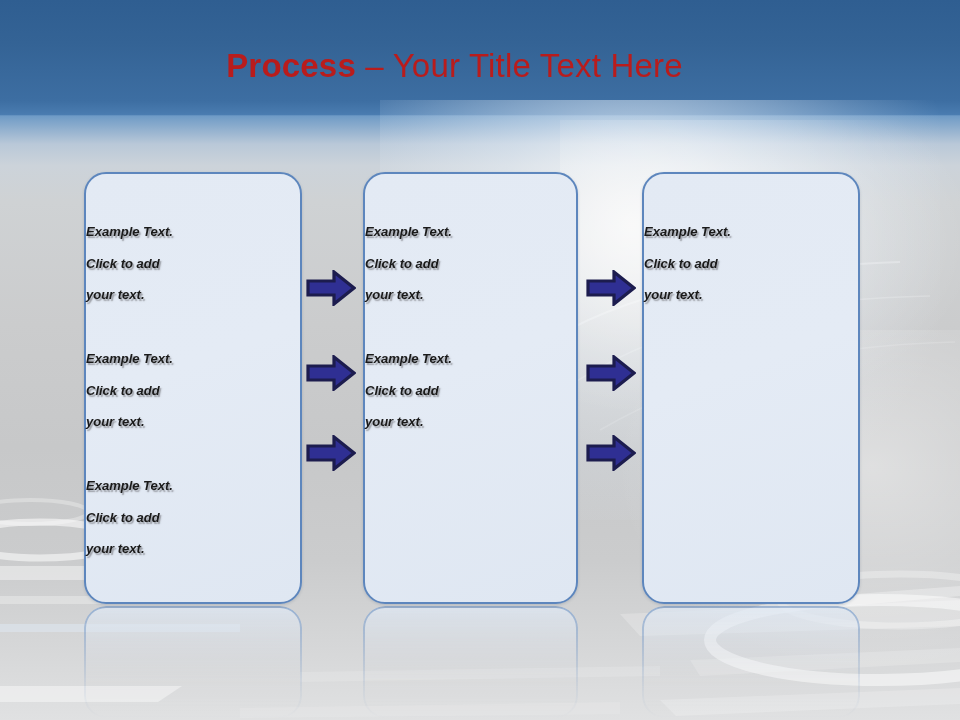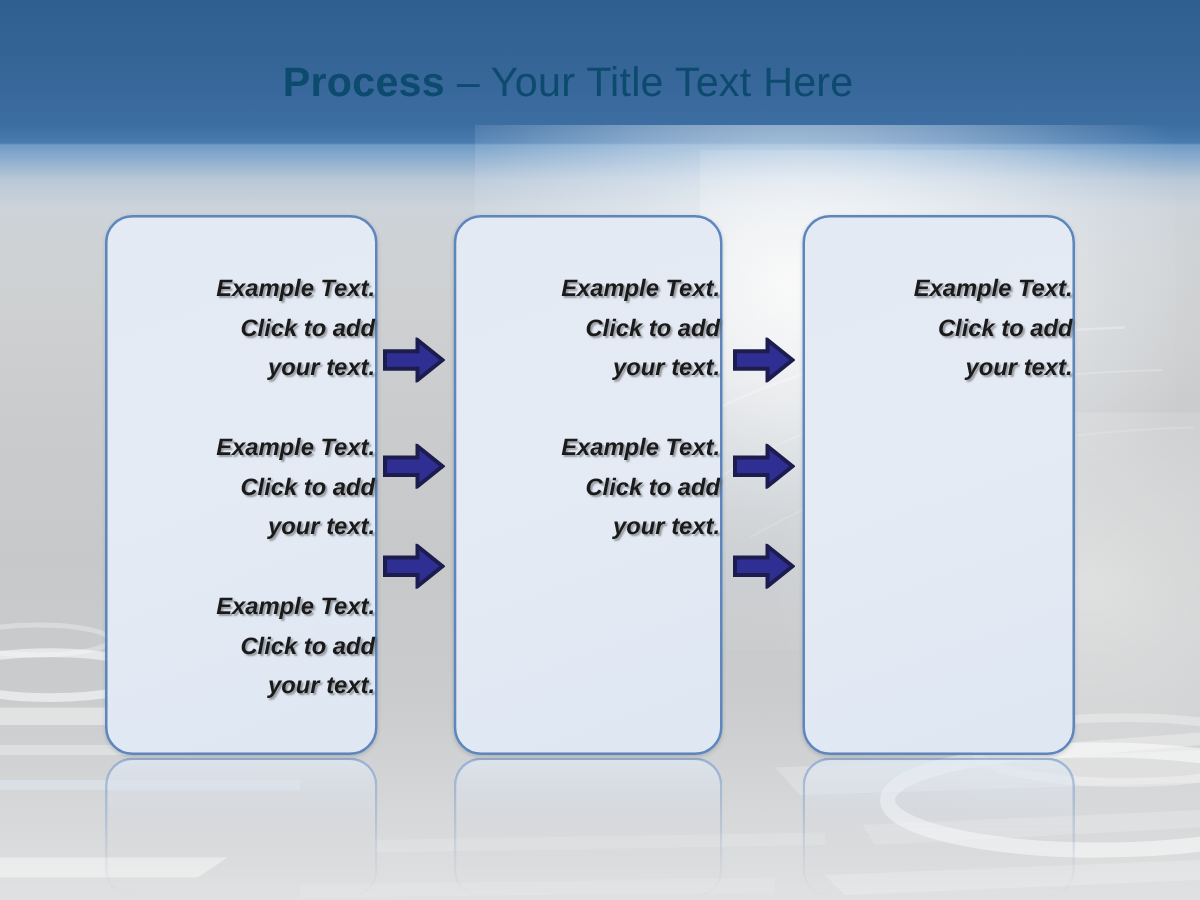--- a/index.html
+++ b/index.html
@@ -84,21 +84,21 @@
     left: 0; top: 0;
     width: 960px; height: 116px;
     pointer-events: none;
   }
   .title {
     position: absolute;
     left: 0;
     top: 46px;
     width: 909px;
     text-align: center;
-    color: #0c4a6e;
+    color: #b91c1c;
     font-size: 33px;
     line-height: 40px;
     letter-spacing: 0.2px;
     white-space: nowrap;
   }
   .title .t-strong { font-weight: bold; }
   .title .t-rest { font-weight: normal; }
 
   
   .pbox {
@@ -107,24 +107,24 @@
     border-radius: 22px;
     background: linear-gradient(160deg, #e3eaf4 0%, #e4ebf5 45%, #dfe7f2 100%);
     box-shadow: 0 1px 3px rgba(40,60,90,0.18);
     box-sizing: border-box;
   }
 
   .ptext {
     position: absolute;
     left: 0;
     width: 100%;
-    text-align: right;
+    text-align: left;
     font-style: italic;
     font-weight: bold;
-    font-size: 19px;
+    font-size: 13px;
     line-height: 31.5px;
     color: #1a1a1a;
     text-shadow: 1.6px 1.6px 1.4px rgba(90,90,95,0.55);
     white-space: pre-line;
   }
 
   
   .arrow {
     position: absolute;
     width: 50px;

